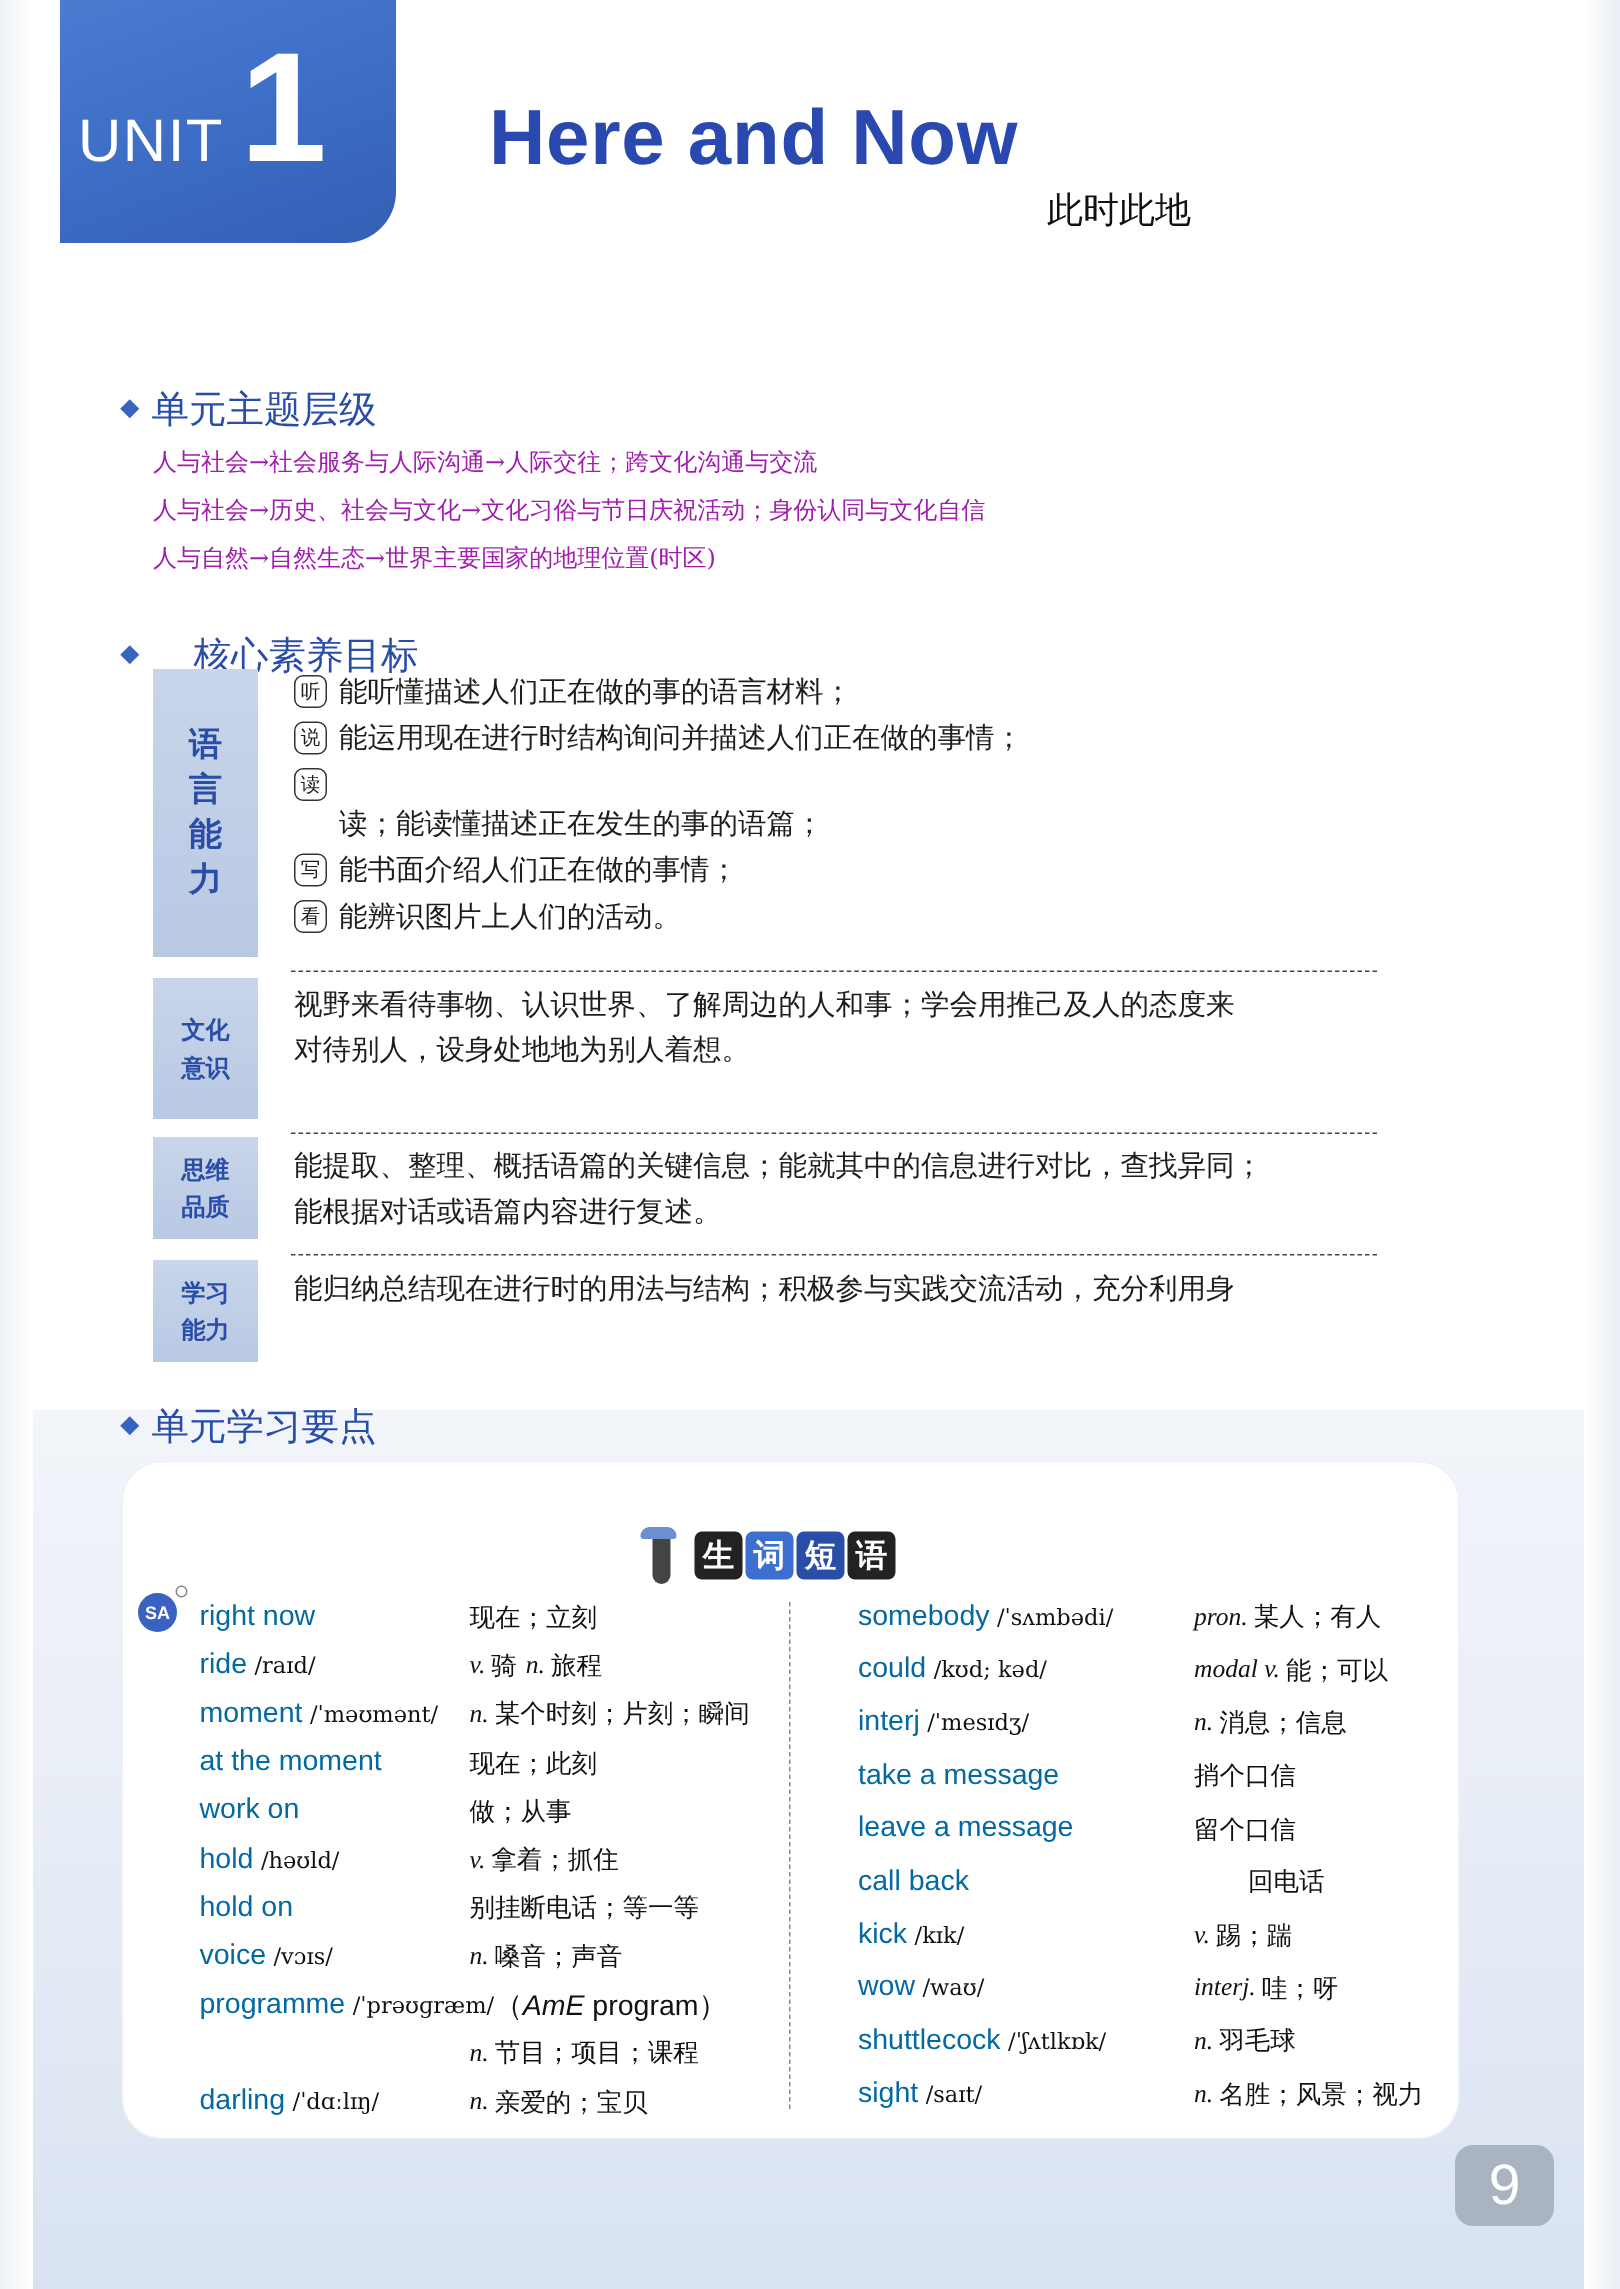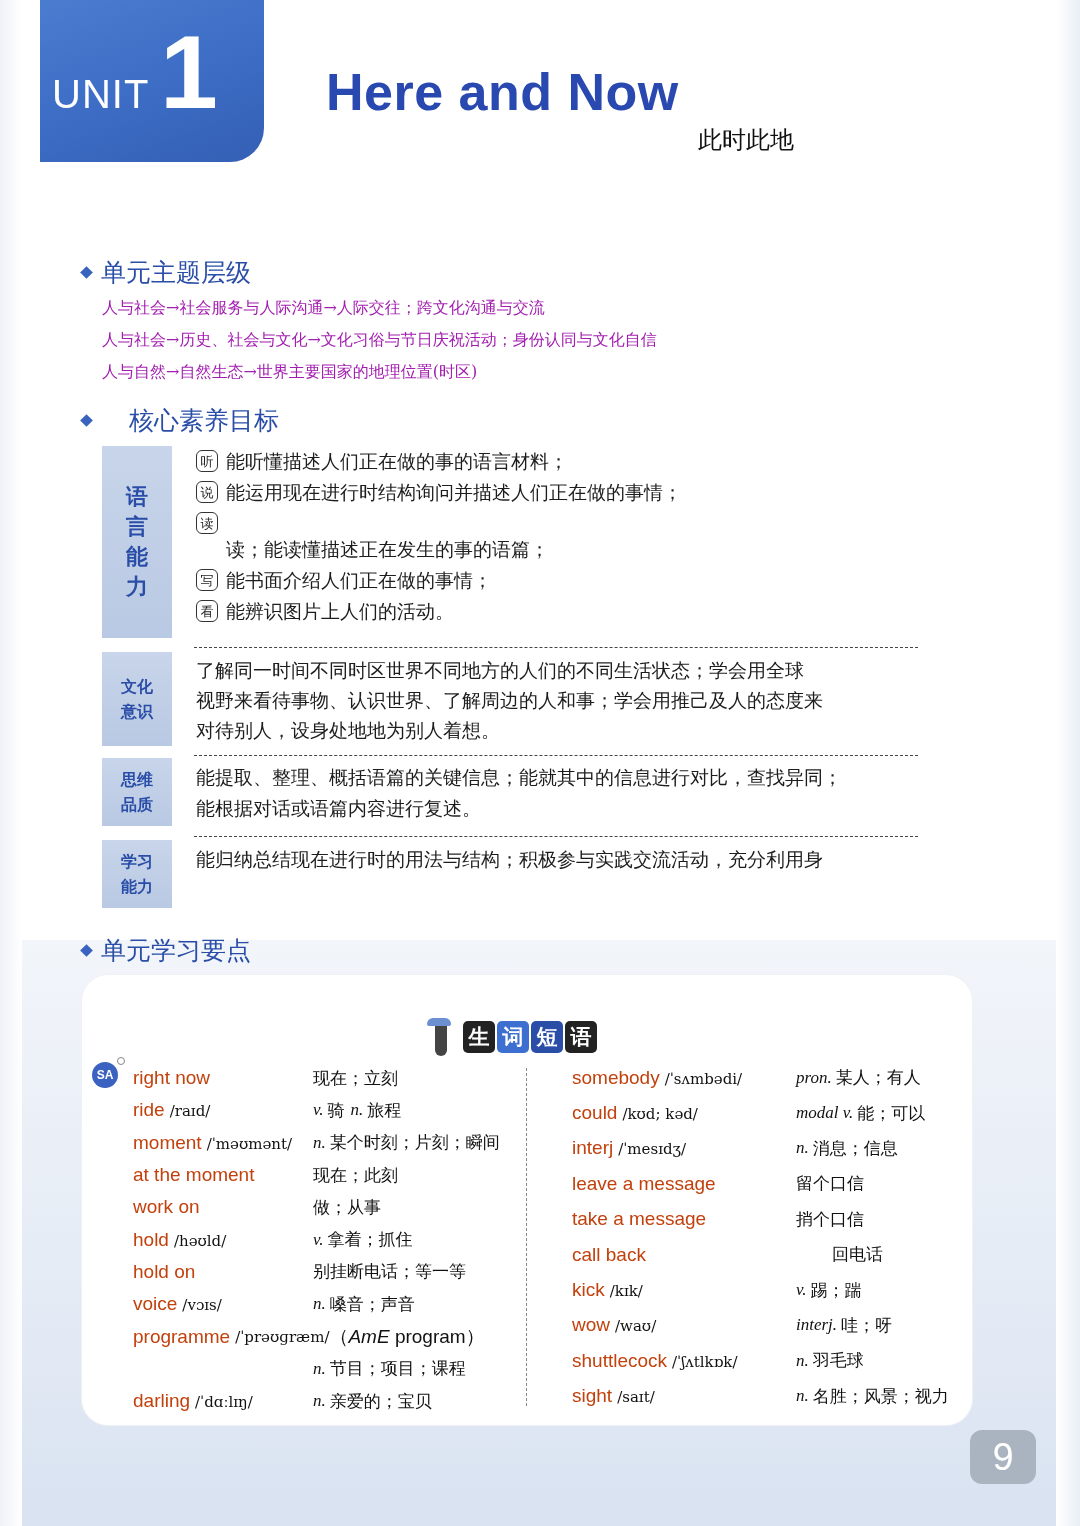--- a/index.html
+++ b/index.html
@@ -113,21 +113,21 @@
     font-family: "Liberation Sans", sans-serif; font-size: 12px; font-weight: bold;
     display: flex; align-items: center; justify-content: center;
   }
   .sa-dot {
     position: absolute; left: 117px; top: 1057px; width: 8px; height: 8px;
     border-radius: 50%; border: 1px solid #888; background: #fff;
   }
   .vocab-col { position: absolute; top: 1062px; }
   .vocab-row { display: flex; height: 32.3px; align-items: center; }
   .vocab-word {
-    font-family: "Liberation Sans", sans-serif; font-size: 19px; color: #c2410c; white-space: nowrap;
+    font-family: "Liberation Sans", sans-serif; font-size: 19px; color: #0369a1; white-space: nowrap;
   }
   .vocab-phon {
     font-family: "DejaVu Serif", serif; font-size: 15px; color: #111; margin-left: 5px; white-space: nowrap;
   }
   .vocab-note {
     font-family: "Liberation Sans", sans-serif; font-size: 19px; color: #111; white-space: nowrap;
   }
   .vocab-note i { font-style: italic; }
   .vocab-pos {
     font-family: "Liberation Serif", serif; font-style: italic; font-size: 17px; color: #111; margin-right: 4px;
@@ -162,21 +162,21 @@
 <div class="section-heading" style="top:256px;">
   <span class="diamond"></span>
   <span>单元主题层级</span>
 </div>
 <div class="theme-lines">
   <div>人与社会→社会服务与人际沟通→人际交往；跨文化沟通与交流</div>
   <div>人与社会→历史、社会与文化→文化习俗与节日庆祝活动；身份认同与文化自信</div>
   <div>人与自然→自然生态→世界主要国家的地理位置(时区)</div>
 </div>
 
-<div class="section-heading" style="top:404px;gap:34px;">
+<div class="section-heading" style="top:420px;gap:34px;">
   <span class="diamond"></span>
   <span>核心素养目标</span>
 </div>
 
 <div class="goal-block" style="top:446px; height:192px;">
   <div class="goal-label vertical" style="height:192px; flex-direction:column;">
     <span>语</span>
     <span>言</span>
     <span>能</span>
     <span>力</span>
@@ -205,21 +205,20 @@
   </div>
 </div>
 <div class="goal-divider" style="top:647px; left:194px; width:724px;"></div>
 
 <div class="goal-block" style="top:652px; height:94px;">
   <div class="goal-label" style="height:94px; flex-direction:column;">
     <span>文化</span>
     <span>意识</span>
   </div>
   <div class="goal-body" style="top:3px; line-height:30px;">
-    <div>了解同一时间不同时区世界不同地方的人们的不同生活状态；学会用全球</div>
     <div>视野来看待事物、认识世界、了解周边的人和事；学会用推己及人的态度来</div>
     <div>对待别人，设身处地地为别人着想。</div>
   </div>
 </div>
 <div class="goal-divider" style="top:755px; left:194px; width:724px;"></div>
 
 <div class="goal-block" style="top:758px; height:68px;">
   <div class="goal-label" style="height:68px; flex-direction:column;">
     <span>思维</span>
     <span>品质</span>
@@ -364,29 +363,29 @@
   <div class="vocab-row" style="height:35.4px;">
     <div class="w">
         <span class="vocab-word">interj</span>
         <span class="vocab-phon">/ˈmesɪdʒ/</span>
       </div>
     <span class="vocab-pos">n.</span>
     <span class="vocab-meaning">消息；信息</span>
   </div>
   <div class="vocab-row" style="height:35.4px;">
     <div class="w">
+        <span class="vocab-word">take a message</span>
+      </div>
+    <span class="vocab-meaning">捎个口信</span>
+  </div>
+  <div class="vocab-row" style="height:35.4px;">
+    <div class="w">
         <span class="vocab-word">leave a message</span>
       </div>
     <span class="vocab-meaning">留个口信</span>
-  </div>
-  <div class="vocab-row" style="height:35.4px;">
-    <div class="w">
-        <span class="vocab-word">take a message</span>
-      </div>
-    <span class="vocab-meaning">捎个口信</span>
   </div>
   <div class="vocab-row" style="height:35.4px;gap:36px;">
     <div class="w">
         <span class="vocab-word">call back</span>
       </div>
     <span class="vocab-meaning">回电话</span>
   </div>
   <div class="vocab-row" style="height:35.4px;">
     <div class="w">
         <span class="vocab-word">kick</span>

